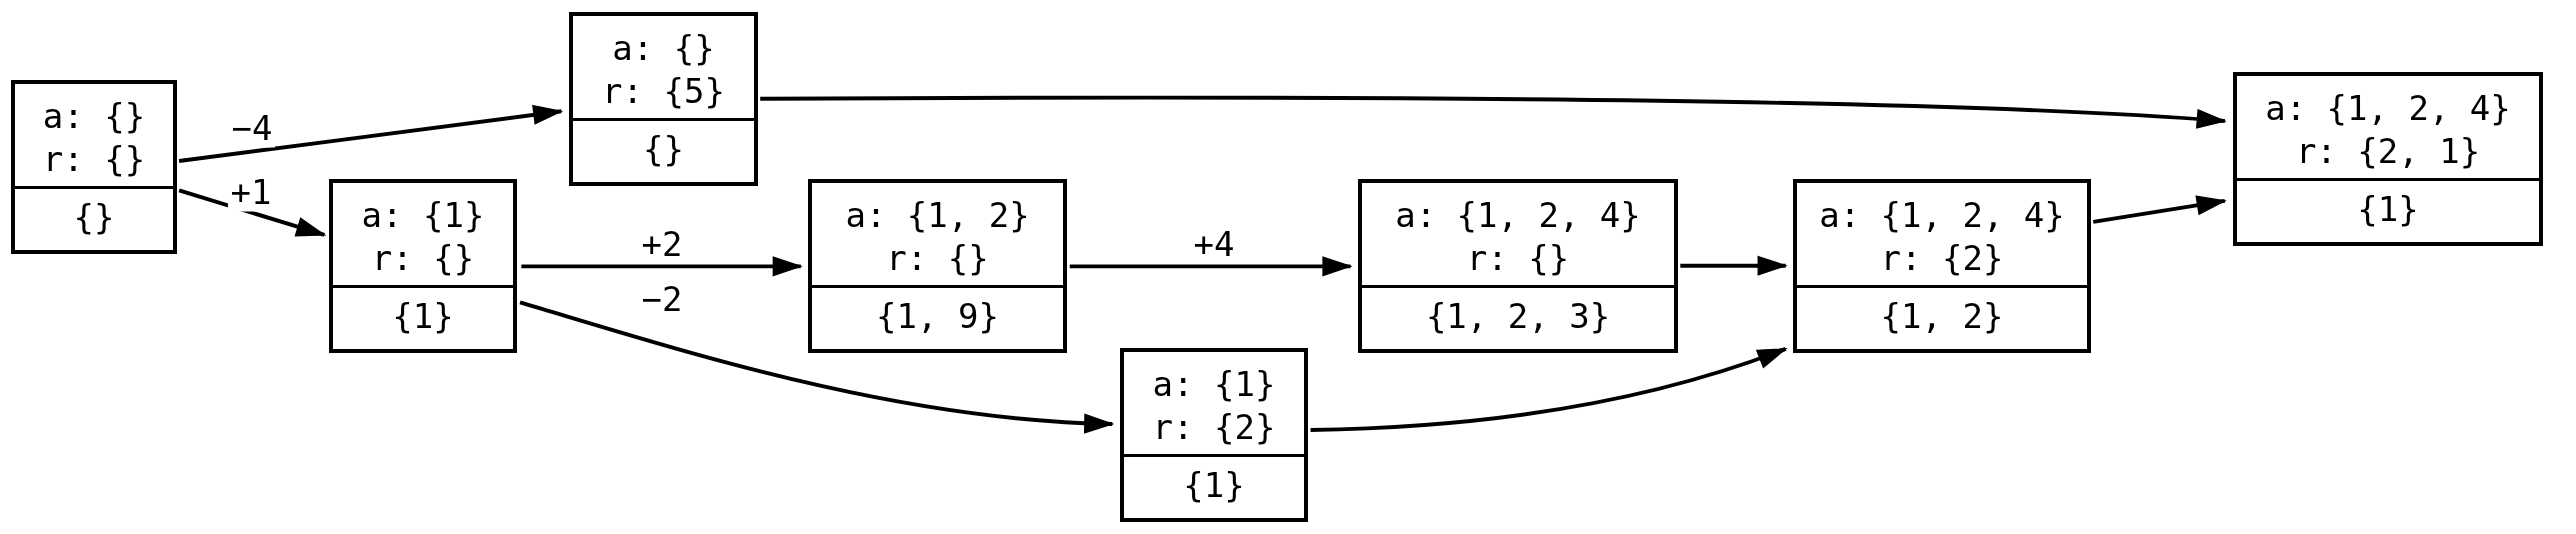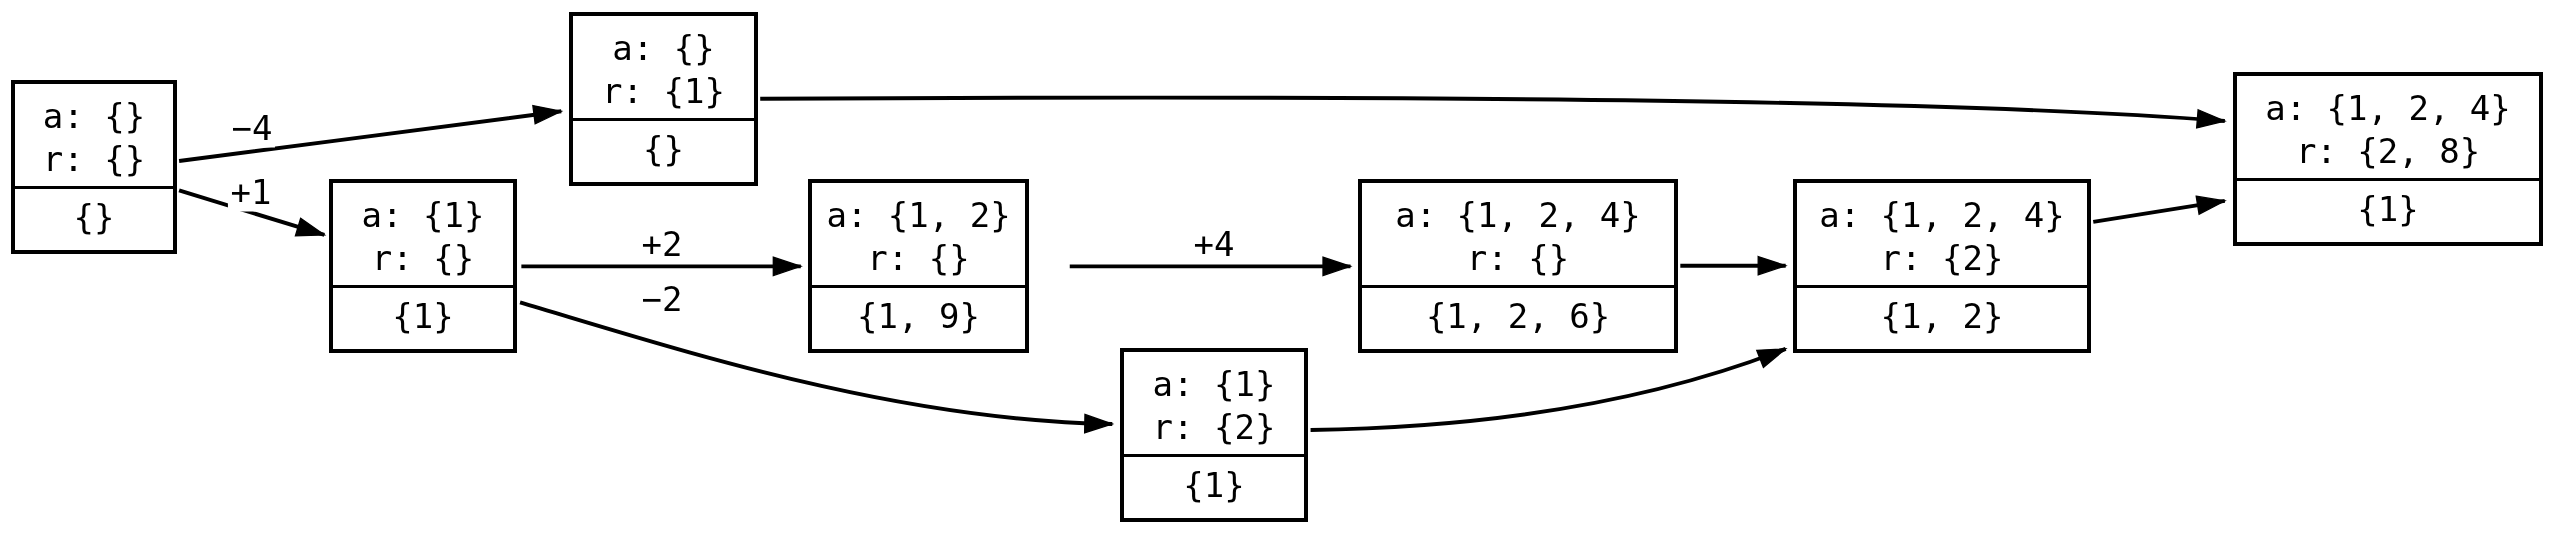--- a/index.html
+++ b/index.html
@@ -49,21 +49,21 @@
     height: 56px;
     display: flex;
     align-items: center;
     justify-content: center;
     font-size: 34px;
     white-space: pre;
   }
   .n1 { left: 11px;   top: 80px; width: 166px; }
   .n2 { left: 569px;  top: 11.8px;  width: 189px; }
   .n3 { left: 329px;  top: 179px; width: 188px; }
-  .n4 { left: 808px; top: 179px; width: 221px; }
+  .n4 { left: 808px; top: 179px; width: 259px; }
   .n5 { left: 1358px; top: 179px; width: 320px; }
   .n6 { left: 1793px; top: 179px; width: 298px; }
   .n7 { left: 2233px; top: 72px; width: 310px; }
   .n8 { left: 1120px; top: 348px; width: 188px; }
   .edge-label {
     position: absolute;
     transform: translate(-50%, -50%);
     font-size: 34px;
     line-height: 39px;
     white-space: pre;
@@ -104,21 +104,21 @@
     <div class="sec-top">
       <div class="line">a: {}</div>
       <div class="line">r: {}</div>
     </div>
     <div class="sec-bottom">{}</div>
   </div>
 
   <div class="node n2">
     <div class="sec-top">
       <div class="line">a: {}</div>
-      <div class="line">r: {1}</div>
+      <div class="line">r: {5}</div>
     </div>
     <div class="sec-bottom">{}</div>
   </div>
 
   <div class="node n3">
     <div class="sec-top">
       <div class="line">a: {1}</div>
       <div class="line">r: {}</div>
     </div>
     <div class="sec-bottom">{1}</div>
@@ -130,35 +130,35 @@
       <div class="line">r: {}</div>
     </div>
     <div class="sec-bottom">{1, 9}</div>
   </div>
 
   <div class="node n5">
     <div class="sec-top">
       <div class="line">a: {1, 2, 4}</div>
       <div class="line">r: {}</div>
     </div>
-    <div class="sec-bottom">{1, 2, 6}</div>
+    <div class="sec-bottom">{1, 2, 3}</div>
   </div>
 
   <div class="node n6">
     <div class="sec-top">
       <div class="line">a: {1, 2, 4}</div>
       <div class="line">r: {2}</div>
     </div>
     <div class="sec-bottom">{1, 2}</div>
   </div>
 
   <div class="node n7">
     <div class="sec-top">
       <div class="line">a: {1, 2, 4}</div>
-      <div class="line">r: {2, 8}</div>
+      <div class="line">r: {2, 1}</div>
     </div>
     <div class="sec-bottom">{1}</div>
   </div>
 
   <div class="node n8">
     <div class="sec-top">
       <div class="line">a: {1}</div>
       <div class="line">r: {2}</div>
     </div>
     <div class="sec-bottom">{1}</div>

